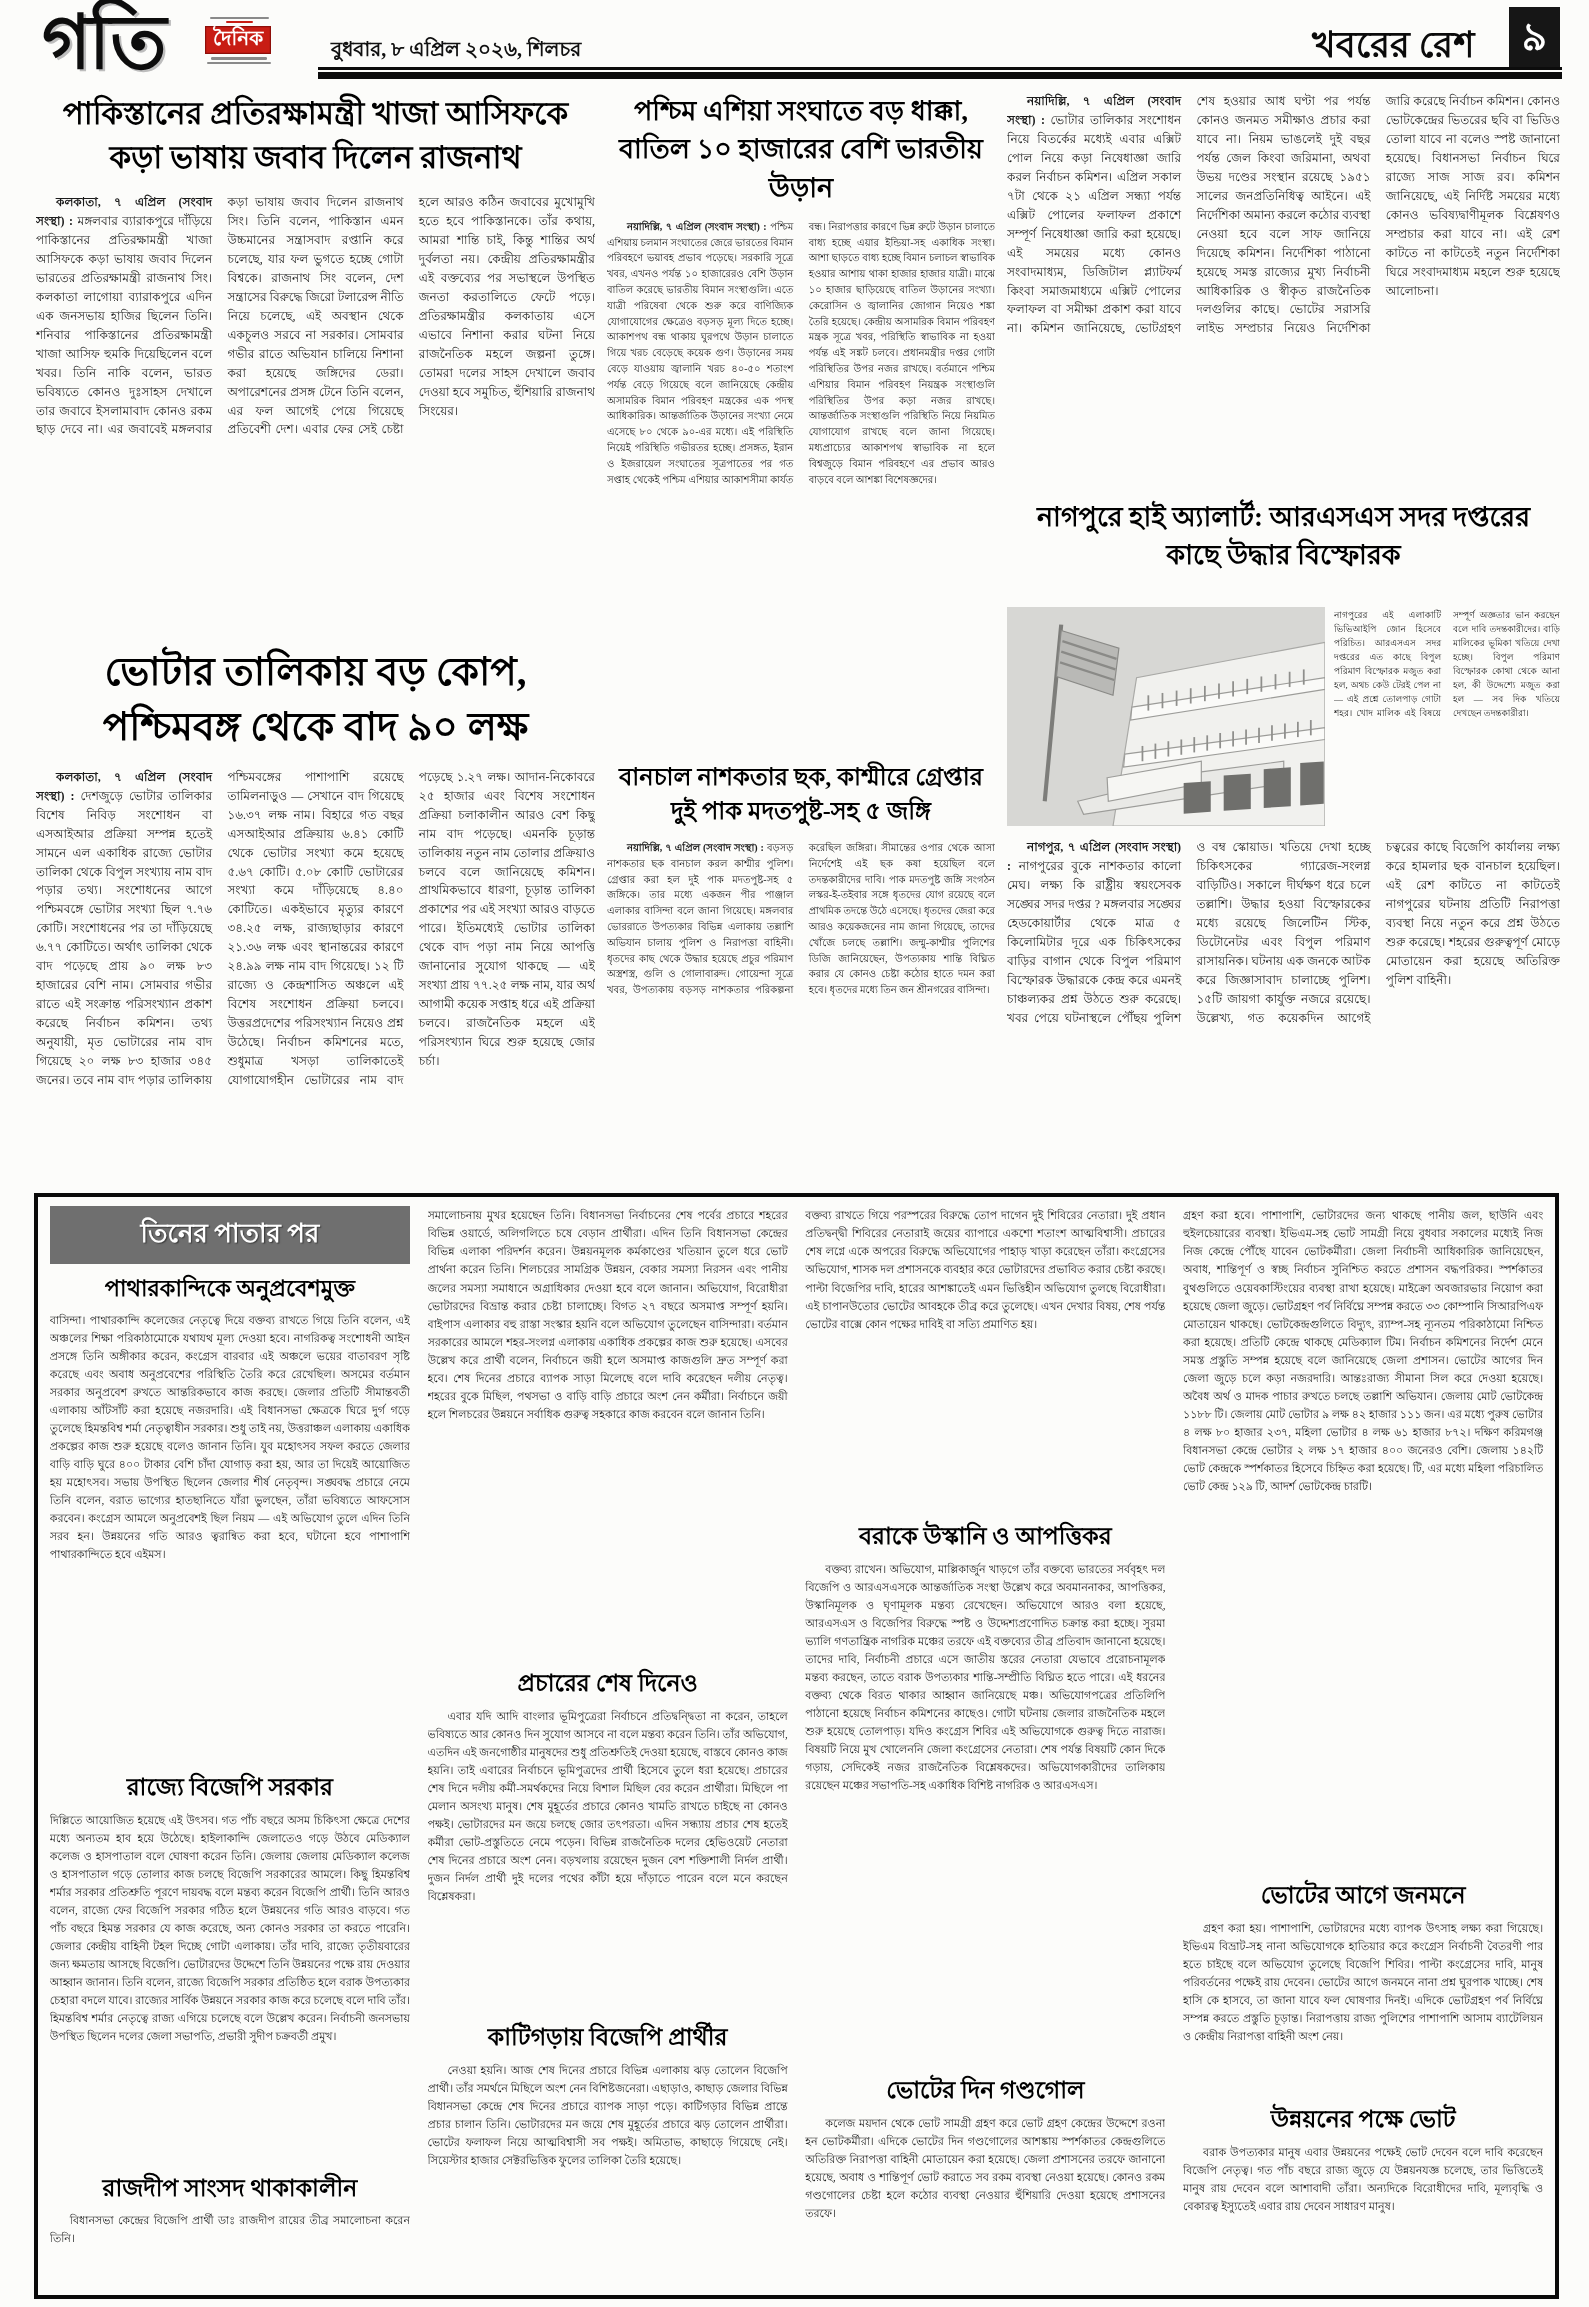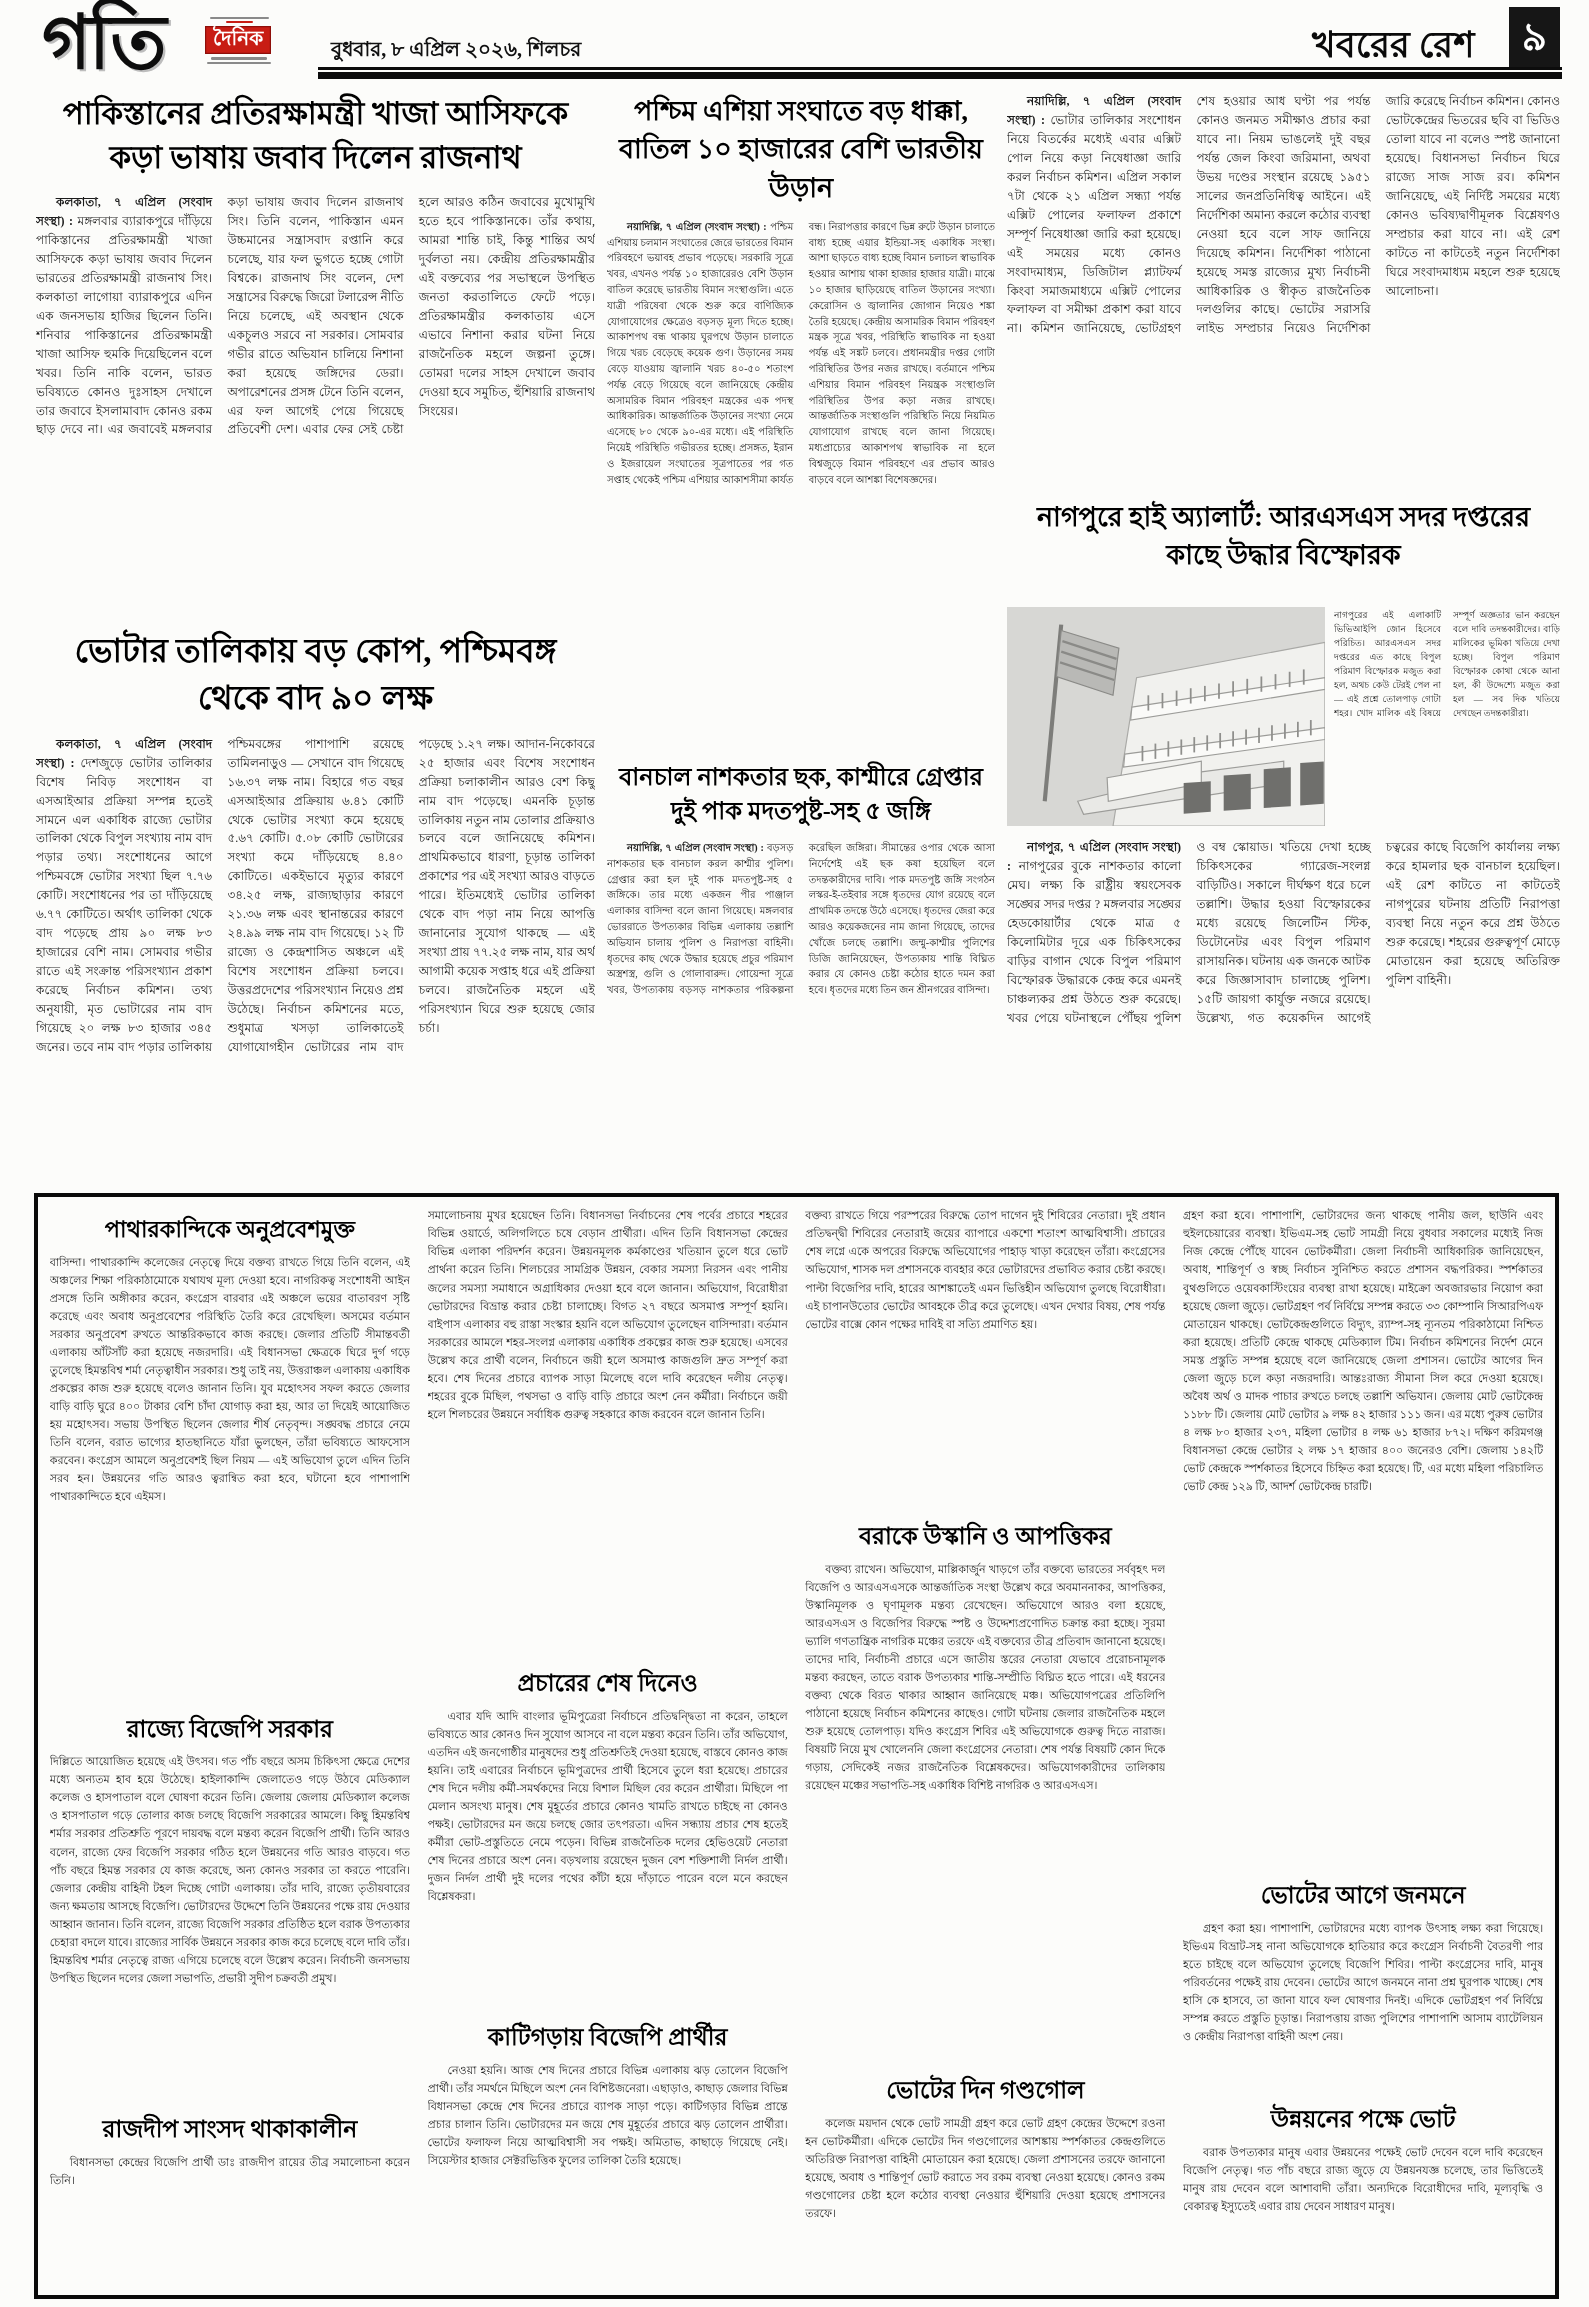--- a/index.html
+++ b/index.html
@@ -66,21 +66,21 @@
 </header>
 
 <section class="abs" style="left:36px;top:92px;width:559px;">
   <h1 class="hl" style="font-size:31px;margin:0 0 13px 0;">পাকিস্তানের প্রতিরক্ষামন্ত্রী খাজা আসিফকে কড়া ভাষায় জবাব দিলেন রাজনাথ</h1>
   <div class="body-txt cols3" style="height:393px;">
     <p><b class="dl">কলকাতা, ৭ এপ্রিল (সংবাদ সংস্থা) :</b> <span>মঙ্গলবার ব্যারাকপুরে দাঁড়িয়ে পাকিস্তানের প্রতিরক্ষামন্ত্রী খাজা আসিফকে কড়া ভাষায় জবাব দিলেন ভারতের প্রতিরক্ষামন্ত্রী রাজনাথ সিং। কলকাতা লাগোয়া ব্যারাকপুরে এদিন এক জনসভায় হাজির ছিলেন তিনি। শনিবার পাকিস্তানের প্রতিরক্ষামন্ত্রী খাজা আসিফ হুমকি দিয়েছিলেন বলে খবর। তিনি নাকি বলেন, ভারত ভবিষ্যতে কোনও দুঃসাহস দেখালে তার জবাবে ইসলামাবাদ কোনও রকম ছাড় দেবে না। এর জবাবেই মঙ্গলবার কড়া ভাষায় জবাব দিলেন রাজনাথ সিং। তিনি বলেন, পাকিস্তান এমন উচ্চমানের সন্ত্রাসবাদ রপ্তানি করে চলেছে, যার ফল ভুগতে হচ্ছে গোটা বিশ্বকে। রাজনাথ সিং বলেন, দেশ সন্ত্রাসের বিরুদ্ধে জিরো টলারেন্স নীতি নিয়ে চলেছে, এই অবস্থান থেকে একচুলও সরবে না সরকার। সোমবার গভীর রাতে অভিযান চালিয়ে নিশানা করা হয়েছে জঙ্গিদের ডেরা। অপারেশনের প্রসঙ্গ টেনে তিনি বলেন, এর ফল আগেই পেয়ে গিয়েছে প্রতিবেশী দেশ। এবার ফের সেই চেষ্টা হলে আরও কঠিন জবাবের মুখোমুখি হতে হবে পাকিস্তানকে। তাঁর কথায়, আমরা শান্তি চাই, কিন্তু শান্তির অর্থ দুর্বলতা নয়। কেন্দ্রীয় প্রতিরক্ষামন্ত্রীর এই বক্তব্যের পর সভাস্থলে উপস্থিত জনতা করতালিতে ফেটে পড়ে। প্রতিরক্ষামন্ত্রীর কলকাতায় এসে এভাবে নিশানা করার ঘটনা নিয়ে রাজনৈতিক মহলে জল্পনা তুঙ্গে। তোমরা দলের সাহস দেখালে জবাব দেওয়া হবে সমুচিত, হুঁশিয়ারি রাজনাথ সিংয়ের।</span></p>
   </div>
 </section>
 
 <section class="abs" style="left:36px;top:628px;width:559px;">
-  <h1 class="hl" style="font-size:33px;margin:0 0 13px 0;">ভোটার তালিকায় বড় কোপ, পশ্চিমবঙ্গ থেকে বাদ ৯০ লক্ষ</h1>
+  <h1 class="hl" style="font-size:39px;margin:16px 0 13px 0;">ভোটার তালিকায় বড় কোপ, পশ্চিমবঙ্গ থেকে বাদ ৯০ লক্ষ</h1>
   <div class="body-txt cols3" style="height:406px;">
     <p><b class="dl">কলকাতা, ৭ এপ্রিল (সংবাদ সংস্থা) :</b> <span>দেশজুড়ে ভোটার তালিকার বিশেষ নিবিড় সংশোধন বা এসআইআর প্রক্রিয়া সম্পন্ন হতেই সামনে এল একাধিক রাজ্যে ভোটার তালিকা থেকে বিপুল সংখ্যায় নাম বাদ পড়ার তথ্য। সংশোধনের আগে পশ্চিমবঙ্গে ভোটার সংখ্যা ছিল ৭.৭৬ কোটি। সংশোধনের পর তা দাঁড়িয়েছে ৬.৭৭ কোটিতে। অর্থাৎ তালিকা থেকে বাদ পড়েছে প্রায় ৯০ লক্ষ ৮৩ হাজারের বেশি নাম। সোমবার গভীর রাতে এই সংক্রান্ত পরিসংখ্যান প্রকাশ করেছে নির্বাচন কমিশন। তথ্য অনুযায়ী, মৃত ভোটারের নাম বাদ গিয়েছে ২০ লক্ষ ৮৩ হাজার ৩৪৫ জনের। তবে নাম বাদ পড়ার তালিকায় পশ্চিমবঙ্গের পাশাপাশি রয়েছে তামিলনাড়ুও — সেখানে বাদ গিয়েছে ১৬.৩৭ লক্ষ নাম। বিহারে গত বছর এসআইআর প্রক্রিয়ায় ৬.৪১ কোটি থেকে ভোটার সংখ্যা কমে হয়েছে ৫.৬৭ কোটি। ৫.০৮ কোটি ভোটারের সংখ্যা কমে দাঁড়িয়েছে ৪.৪০ কোটিতে। একইভাবে মৃত্যুর কারণে ৩৪.২৫ লক্ষ, রাজ্যছাড়ার কারণে ২১.৩৬ লক্ষ এবং স্থানান্তরের কারণে ২৪.৯৯ লক্ষ নাম বাদ গিয়েছে। ১২ টি রাজ্যে ও কেন্দ্রশাসিত অঞ্চলে এই বিশেষ সংশোধন প্রক্রিয়া চলবে। উত্তরপ্রদেশের পরিসংখ্যান নিয়েও প্রশ্ন উঠেছে। নির্বাচন কমিশনের মতে, শুধুমাত্র খসড়া তালিকাতেই যোগাযোগহীন ভোটারের নাম বাদ পড়েছে ১.২৭ লক্ষ। আদান-নিকোবরে ২৫ হাজার এবং বিশেষ সংশোধন প্রক্রিয়া চলাকালীন আরও বেশ কিছু নাম বাদ পড়েছে। এমনকি চূড়ান্ত তালিকায় নতুন নাম তোলার প্রক্রিয়াও চলবে বলে জানিয়েছে কমিশন। প্রাথমিকভাবে ধারণা, চূড়ান্ত তালিকা প্রকাশের পর এই সংখ্যা আরও বাড়তে পারে। ইতিমধ্যেই ভোটার তালিকা থেকে বাদ পড়া নাম নিয়ে আপত্তি জানানোর সুযোগ থাকছে — এই সংখ্যা প্রায় ৭৭.২৫ লক্ষ নাম, যার অর্থ আগামী কয়েক সপ্তাহ ধরে এই প্রক্রিয়া চলবে। রাজনৈতিক মহলে এই পরিসংখ্যান ঘিরে শুরু হয়েছে জোর চর্চা।</span></p>
   </div>
 </section>
 
 <section class="abs" style="left:607px;top:92px;width:388px;">
   <h1 class="hl" style="font-size:27px;margin:0 0 11.8px 0;">পশ্চিম এশিয়া সংঘাতে বড় ধাক্কা, বাতিল ১০ হাজারের বেশি ভারতীয় উড়ান</h1>
   <div class="body-txt cols2" style="height:478px;font-size:10px;">
     <p><b class="dl">নয়াদিল্লি, ৭ এপ্রিল (সংবাদ সংস্থা) :</b> <span>পশ্চিম এশিয়ায় চলমান সংঘাতের জেরে ভারতের বিমান পরিবহণে ভয়াবহ প্রভাব পড়েছে। সরকারি সূত্রে খবর, এখনও পর্যন্ত ১০ হাজারেরও বেশি উড়ান বাতিল করেছে ভারতীয় বিমান সংস্থাগুলি। এতে যাত্রী পরিষেবা থেকে শুরু করে বাণিজ্যিক যোগাযোগের ক্ষেত্রেও বড়সড় মূল্য দিতে হচ্ছে। আকাশপথ বন্ধ থাকায় ঘুরপথে উড়ান চালাতে গিয়ে খরচ বেড়েছে কয়েক গুণ। উড়ানের সময় বেড়ে যাওয়ায় জ্বালানি খরচ ৪০-৫০ শতাংশ পর্যন্ত বেড়ে গিয়েছে বলে জানিয়েছে কেন্দ্রীয় অসামরিক বিমান পরিবহণ মন্ত্রকের এক পদস্থ আধিকারিক। আন্তর্জাতিক উড়ানের সংখ্যা নেমে এসেছে ৮০ থেকে ৯০-এর মধ্যে। এই পরিস্থিতি নিয়েই পরিস্থিতি গভীরতর হচ্ছে। প্রসঙ্গত, ইরান ও ইজরায়েল সংঘাতের সূত্রপাতের পর গত সপ্তাহ থেকেই পশ্চিম এশিয়ার আকাশসীমা কার্যত বন্ধ। নিরাপত্তার কারণে ভিন্ন রুটে উড়ান চালাতে বাধ্য হচ্ছে এয়ার ইন্ডিয়া-সহ একাধিক সংস্থা। আশা ছাড়তে বাধ্য হচ্ছে বিমান চলাচল স্বাভাবিক হওয়ার আশায় থাকা হাজার হাজার যাত্রী। মাঝে ১০ হাজার ছাড়িয়েছে বাতিল উড়ানের সংখ্যা। কেরোসিন ও জ্বালানির জোগান নিয়েও শঙ্কা তৈরি হয়েছে। কেন্দ্রীয় অসামরিক বিমান পরিবহণ মন্ত্রক সূত্রে খবর, পরিস্থিতি স্বাভাবিক না হওয়া পর্যন্ত এই সঙ্কট চলবে। প্রধানমন্ত্রীর দপ্তর গোটা পরিস্থিতির উপর নজর রাখছে। বর্তমানে পশ্চিম এশিয়ার বিমান পরিবহণ নিয়ন্ত্রক সংস্থাগুলি পরিস্থিতির উপর কড়া নজর রাখছে। আন্তর্জাতিক সংস্থাগুলি পরিস্থিতি নিয়ে নিয়মিত যোগাযোগ রাখছে বলে জানা গিয়েছে। মধ্যপ্রাচ্যের আকাশপথ স্বাভাবিক না হলে বিশ্বজুড়ে বিমান পরিবহণে এর প্রভাব আরও বাড়বে বলে আশঙ্কা বিশেষজ্ঞদের।</span></p>
   </div>
@@ -169,20 +169,21 @@
 
   <div class="abs body-txt cols3" style="left:1007px;top:838px;width:553px;height:341px;">
     <p><b class="dl">নাগপুর, ৭ এপ্রিল (সংবাদ সংস্থা) :</b> <span>নাগপুরের বুকে নাশকতার কালো মেঘ। লক্ষ্য কি রাষ্ট্রীয় স্বয়ংসেবক সঙ্ঘের সদর দপ্তর ? মঙ্গলবার সঙ্ঘের হেডকোয়ার্টার থেকে মাত্র ৫ কিলোমিটার দূরে এক চিকিৎসকের বাড়ির বাগান থেকে বিপুল পরিমাণ বিস্ফোরক উদ্ধারকে কেন্দ্র করে এমনই চাঞ্চল্যকর প্রশ্ন উঠতে শুরু করেছে। খবর পেয়ে ঘটনাস্থলে পৌঁছয় পুলিশ ও বম্ব স্কোয়াড। খতিয়ে দেখা হচ্ছে চিকিৎসকের গ্যারেজ-সংলগ্ন বাড়িটিও। সকালে দীর্ঘক্ষণ ধরে চলে তল্লাশি। উদ্ধার হওয়া বিস্ফোরকের মধ্যে রয়েছে জিলেটিন স্টিক, ডিটোনেটর এবং বিপুল পরিমাণ রাসায়নিক। ঘটনায় এক জনকে আটক করে জিজ্ঞাসাবাদ চালাচ্ছে পুলিশ। ১৫টি জায়গা কার্যুক্ত নজরে রয়েছে। উল্লেখ্য, গত কয়েকদিন আগেই চত্বরের কাছে বিজেপি কার্যালয় লক্ষ্য করে হামলার ছক বানচাল হয়েছিল। এই রেশ কাটতে না কাটতেই নাগপুরের ঘটনায় প্রতিটি নিরাপত্তা ব্যবস্থা নিয়ে নতুন করে প্রশ্ন উঠতে শুরু করেছে। শহরের গুরুত্বপূর্ণ মোড়ে মোতায়েন করা হয়েছে অতিরিক্ত পুলিশ বাহিনী।</span></p>
   </div>
 </section>
 
 <section class="abs cont-box" style="left:34px;top:1193px;width:1525px;height:1106px;">
   <div class="cont-grid">
 
     <div class="cont-col">
+      <div class="banner">তিনের পাতার পর</div>
       <h2 class="sub-hl" style="font-size:22.4px;">পাথারকান্দিকে অনুপ্রবেশমুক্ত</h2>
       <div class="ct" style="height:452px;">
           <p style="text-indent:0;">বাসিন্দা। পাথারকান্দি কলেজের নেতৃত্বে দিয়ে বক্তব্য রাখতে গিয়ে তিনি বলেন, এই অঞ্চলের শিক্ষা পরিকাঠামোকে যথাযথ মূল্য দেওয়া হবে। নাগরিকত্ব সংশোধনী আইন প্রসঙ্গে তিনি অঙ্গীকার করেন, কংগ্রেস বারবার এই অঞ্চলে ভয়ের বাতাবরণ সৃষ্টি করেছে এবং অবাধ অনুপ্রবেশের পরিস্থিতি তৈরি করে রেখেছিল। অসমের বর্তমান সরকার অনুপ্রবেশ রুখতে আন্তরিকভাবে কাজ করছে। জেলার প্রতিটি সীমান্তবর্তী এলাকায় আঁটসাঁট করা হয়েছে নজরদারি। এই বিধানসভা ক্ষেত্রকে ঘিরে দুর্গ গড়ে তুলেছে হিমন্তবিশ্ব শর্মা নেতৃত্বাধীন সরকার। শুধু তাই নয়, উত্তরাঞ্চল এলাকায় একাধিক প্রকল্পের কাজ শুরু হয়েছে বলেও জানান তিনি। যুব মহোৎসব সফল করতে জেলার বাড়ি বাড়ি ঘুরে ৪০০ টাকার বেশি চাঁদা যোগাড় করা হয়, আর তা দিয়েই আয়োজিত হয় মহোৎসব। সভায় উপস্থিত ছিলেন জেলার শীর্ষ নেতৃবৃন্দ। সঙ্ঘবদ্ধ প্রচারে নেমে তিনি বলেন, বরাত ভাগ্যের হাতছানিতে যাঁরা ভুলছেন, তাঁরা ভবিষ্যতে আফসোস করবেন। কংগ্রেস আমলে অনুপ্রবেশই ছিল নিয়ম — এই অভিযোগ তুলে এদিন তিনি সরব হন। উন্নয়নের গতি আরও ত্বরান্বিত করা হবে, ঘটানো হবে পাশাপাশি পাথারকান্দিতে হবে এইমস।</p>
         </div>
       <h2 class="sub-hl">রাজ্যে বিজেপি সরকার</h2>
       <div class="ct" style="height:353px;">
           <p style="text-indent:0;">দিল্লিতে আয়োজিত হয়েছে এই উৎসব। গত পাঁচ বছরে অসম চিকিৎসা ক্ষেত্রে দেশের মধ্যে অন্যতম হাব হয়ে উঠেছে। হাইলাকান্দি জেলাতেও গড়ে উঠবে মেডিক্যাল কলেজ ও হাসপাতাল বলে ঘোষণা করেন তিনি। জেলায় জেলায় মেডিক্যাল কলেজ ও হাসপাতাল গড়ে তোলার কাজ চলছে বিজেপি সরকারের আমলে। কিছু হিমন্তবিশ্ব শর্মার সরকার প্রতিশ্রুতি পূরণে দায়বদ্ধ বলে মন্তব্য করেন বিজেপি প্রার্থী। তিনি আরও বলেন, রাজ্যে ফের বিজেপি সরকার গঠিত হলে উন্নয়নের গতি আরও বাড়বে। গত পাঁচ বছরে হিমন্ত সরকার যে কাজ করেছে, অন্য কোনও সরকার তা করতে পারেনি। জেলার কেন্দ্রীয় বাহিনী টহল দিচ্ছে গোটা এলাকায়। তাঁর দাবি, রাজ্যে তৃতীয়বারের জন্য ক্ষমতায় আসছে বিজেপি। ভোটারদের উদ্দেশে তিনি উন্নয়নের পক্ষে রায় দেওয়ার আহ্বান জানান। তিনি বলেন, রাজ্যে বিজেপি সরকার প্রতিষ্ঠিত হলে বরাক উপত্যকার চেহারা বদলে যাবে। রাজ্যের সার্বিক উন্নয়নে সরকার কাজ করে চলেছে বলে দাবি তাঁর। হিমন্তবিশ্ব শর্মার নেতৃত্বে রাজ্য এগিয়ে চলেছে বলে উল্লেখ করেন। নির্বাচনী জনসভায় উপস্থিত ছিলেন দলের জেলা সভাপতি, প্রভারী সুদীপ চক্রবর্তী প্রমুখ।</p>
         </div>
       <h2 class="sub-hl">রাজদীপ সাংসদ থাকাকালীন</h2>
       <div class="ct" style="height:41px;">

